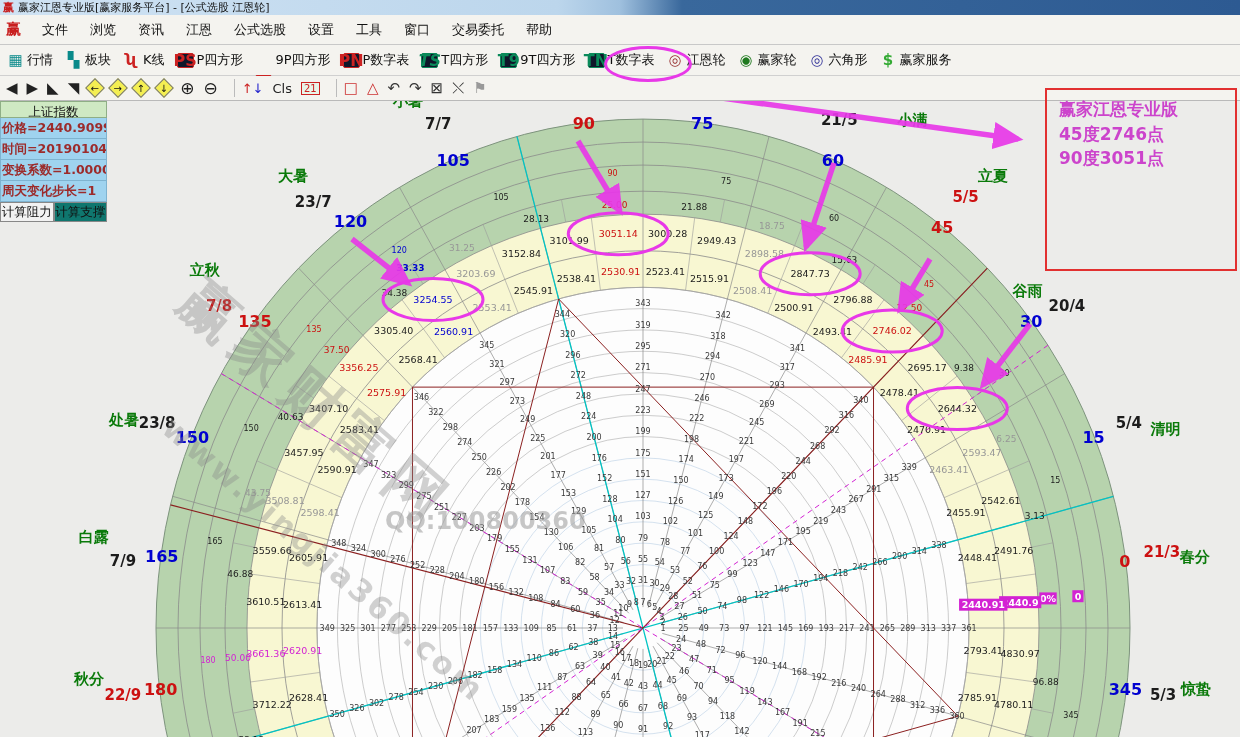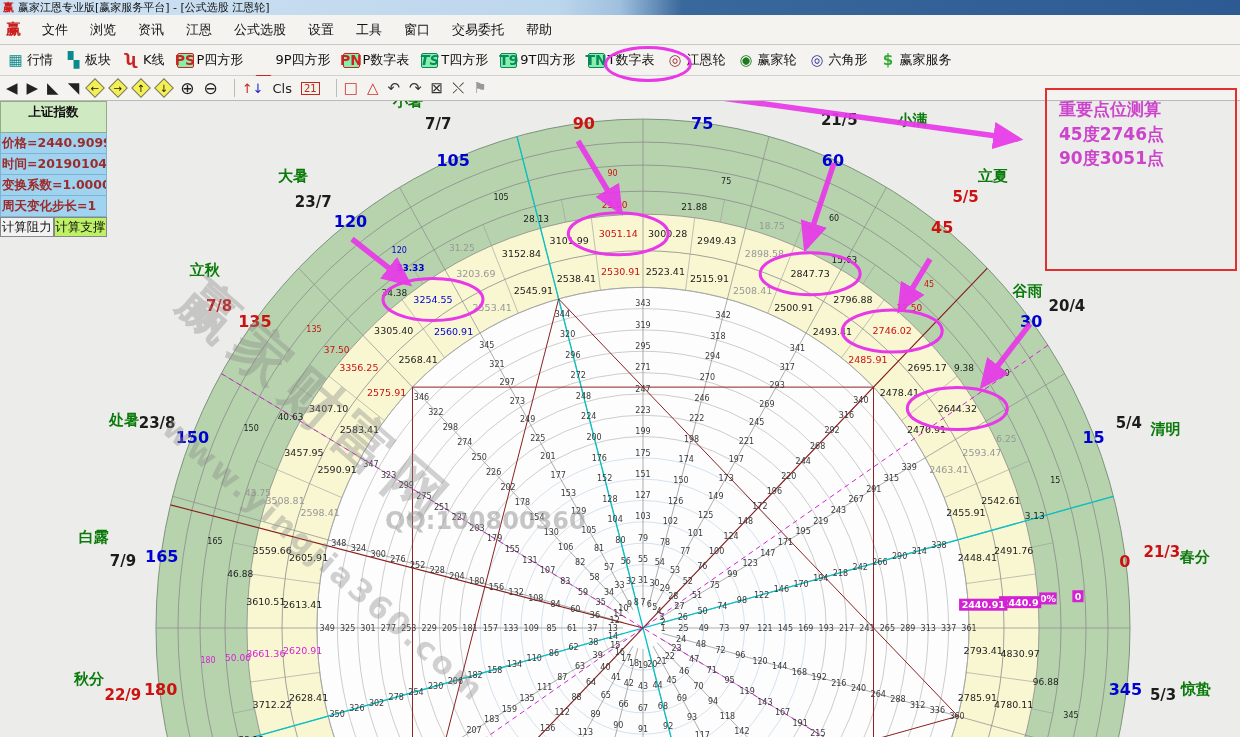--- a/index.html
+++ b/index.html
@@ -19,45 +19,45 @@
     font-size:13px; color:#111; }
   #menubar .logo { color:#c81e1e; font-weight:bold; font-size:15px; margin:0 10px 0 6px; }
   .menu-item { padding:0 11px; height:100%; display:flex; align-items:center; cursor:default; }
 
   
   #toolbar1 { position:absolute; left:0; top:45px; width:1240px; height:31px;
     background:#f4f3ef; border-bottom:1px solid #d0d0d0; display:flex; align-items:center;
     font-size:13px; color:#111; padding-left:4px; }
   .tb1-item { display:flex; align-items:center; margin-right:6px; padding:1px 3px; cursor:default; }
   .tb1-icon { display:inline-flex; align-items:center; justify-content:center;
-    width:17px; height:15px; font-size:14px; font-weight:bold; margin-right:3px;
-    border:1px solid currentColor; border-radius:2px; background:#86efac; }
+    width:17px; height:15px; font-size:16px; font-weight:bold; margin-right:3px;
+    border:1px solid currentColor; border-radius:2px; background:#0f172a; }
   .tb1-icon.noborder { border:none; background:transparent; font-size:15px; }
   #toolbar2 { position:absolute; left:0; top:76px; width:1240px; height:25px;
     background:#f4f3ef; border-bottom:1px solid #b9b9b9; display:flex; align-items:center;
     font-size:13px; padding-left:6px; color:#222; }
   .tb2-item { margin-right:9px; cursor:default; display:inline-flex; align-items:center;
     height:20px; }
   .tb2-sep { width:1px; height:18px; background:#bbb; margin:0 7px; }
   .diamond { width:14px; height:14px; transform:rotate(45deg); background:#f4ef52;
     border:1px solid #777; display:inline-flex; align-items:center; justify-content:center; }
   .diamond span { transform:rotate(-45deg); font-size:10px; color:#111; }
 
   
   #infopanel { position:absolute; left:0; top:101px; width:107px; z-index:5;
     font-size:12.5px; }
   #infopanel .title { background:#cfe9c3; border:1px solid #8fae86; text-align:center;
-    height:32px; line-height:19px; color:#111; font-weight:bold;}
+    height:17px; line-height:19px; color:#111; font-weight:normal;}
   #infopanel .row { background:#9fd3ef; border:1px solid #7fb3d0; border-top:none;
     height:21px; line-height:20px; color:#9c2b2b; font-weight:bold; white-space:nowrap;
     overflow:hidden; padding-left:1px;}
   #infopanel .btnrow { display:flex;border-radius:7px; }
   .calc-btn { flex:1; height:20px; font-size:12.5px; line-height:18px; text-align:center;
     border:1px solid #888; background:#f2f2f2; color:#111; cursor:pointer; }
-  .calc-btn.green { background:#bef264; }
+  .calc-btn.green { background:#0f766e; }
 
   
   #chart { position:absolute; left:0; top:101px; width:1240px; height:636px;
     background:#ececea; overflow:hidden; }
   svg text { font-family:"DejaVu Sans","Liberation Sans",sans-serif; }
 
   
   #annobox { position:absolute; left:1045px; top:88px; width:192px; height:183px;
     border:2px solid #e23030; padding:7px 0 0 12px; z-index:6; }
   #annobox div { color:#cc44cc; font-size:17px; font-weight:bold; line-height:24.5px;
@@ -878,20 +878,20 @@
         <line x1="700" y1="-6" x2="1018" y2="38" stroke="#e838e8" stroke-width="5.5" marker-end="url(#arr)" opacity="0.92"></line>
         <line x1="578" y1="40" x2="620" y2="110" stroke="#e838e8" stroke-width="5.5" marker-end="url(#arr)" opacity="0.92"></line>
         <line x1="352" y1="138" x2="408" y2="182" stroke="#e838e8" stroke-width="5.5" marker-end="url(#arr)" opacity="0.92"></line>
         <line x1="834" y1="62" x2="806" y2="146" stroke="#e838e8" stroke-width="5.5" marker-end="url(#arr)" opacity="0.92"></line>
         <line x1="930" y1="158" x2="900" y2="208" stroke="#e838e8" stroke-width="5.5" marker-end="url(#arr)" opacity="0.92"></line>
         <line x1="1030" y1="223" x2="983" y2="284" stroke="#e838e8" stroke-width="5.5" marker-end="url(#arr)" opacity="0.92"></line>
       </svg>
   </div>
 
   <div id="annobox">
-      <div>重要点位测算</div>
+      <div>赢家江恩专业版</div>
       <div>45度2746点</div>
       <div>90度3051点</div>
     </div>
 
   <div id="gann-ellipse"></div>
 
 </div>
 
 </body></html>

